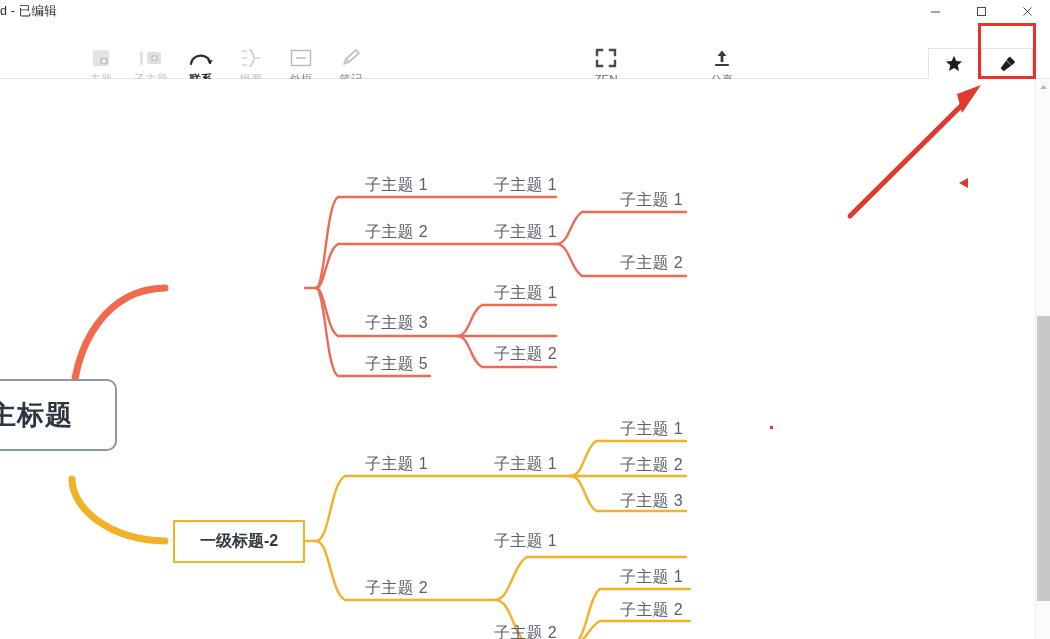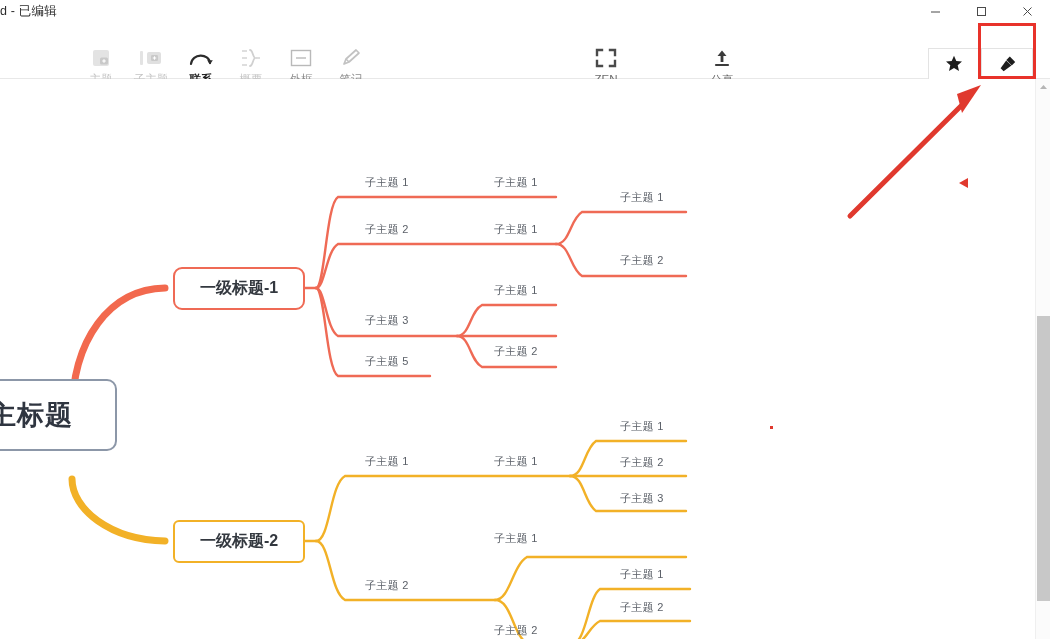--- a/index.html
+++ b/index.html
@@ -82,26 +82,26 @@
   .node-root {
     border:2px solid #8c97a8; border-radius:10px;
     font-size:27px; font-weight:bold; color:#2f3540;
     letter-spacing:1px;
   }
   .node-l1-red {
     border:2px solid #ef6a55; border-radius:9px;
     font-size:16px; font-weight:bold; color:#33383f;
   }
   .node-l1-yellow {
-    border:2px solid #f2b127; border-radius:6px;
+    border:2px solid #f2b127; border-radius:1px;
     font-size:16px; font-weight:bold; color:#33383f;
   }
   .leaf-label {
     position:absolute;
-    font-size:11px; color:#5b6068;
+    font-size:16px; color:#5b6068;
     white-space:nowrap;
     letter-spacing:0.3px;
   }
 
   
   .vscroll {
     position:absolute; right:0; top:79px; width:15px; height:560px;
     background:#fbfbfb; border-left:1px solid #efefef;
   }
   .vscroll-up {
@@ -294,23 +294,20 @@
       <path d="M495,521 C512,521 512,556 528,565 L572,565" fill="none" stroke="#f2b127" stroke-width="2.4" stroke-linecap="round"></path>
 
       <path d="M572,565 C586,565 588,518 600,510 L690,510" fill="none" stroke="#f2b127" stroke-width="2.4" stroke-linecap="round"></path>
       <path d="M572,565 C586,565 588,548 600,542 L690,542" fill="none" stroke="#f2b127" stroke-width="2.4" stroke-linecap="round"></path>
     </svg>
 
     <div class="node node-root" style="left:-55px; top:300px; width:172px; height:72px;">
       <span>主标题</span>
     </div>
 
-    <div class="node node-l1-red" style="left:173px; top:188px; width:132px; height:43px;">
-      <span>一级标题-1</span>
-    </div>
 
     <div class="node node-l1-yellow" style="left:173px; top:441px; width:132px; height:43px;">
       <span>一级标题-2</span>
     </div>
 
     <div class="leaf-label" style="left:365px; top:96px;">子主题 1</div>
     <div class="leaf-label" style="left:494px; top:96px;">子主题 1</div>
 
     <div class="leaf-label" style="left:365px; top:143px;">子主题 2</div>
     <div class="leaf-label" style="left:494px; top:143px;">子主题 1</div>

